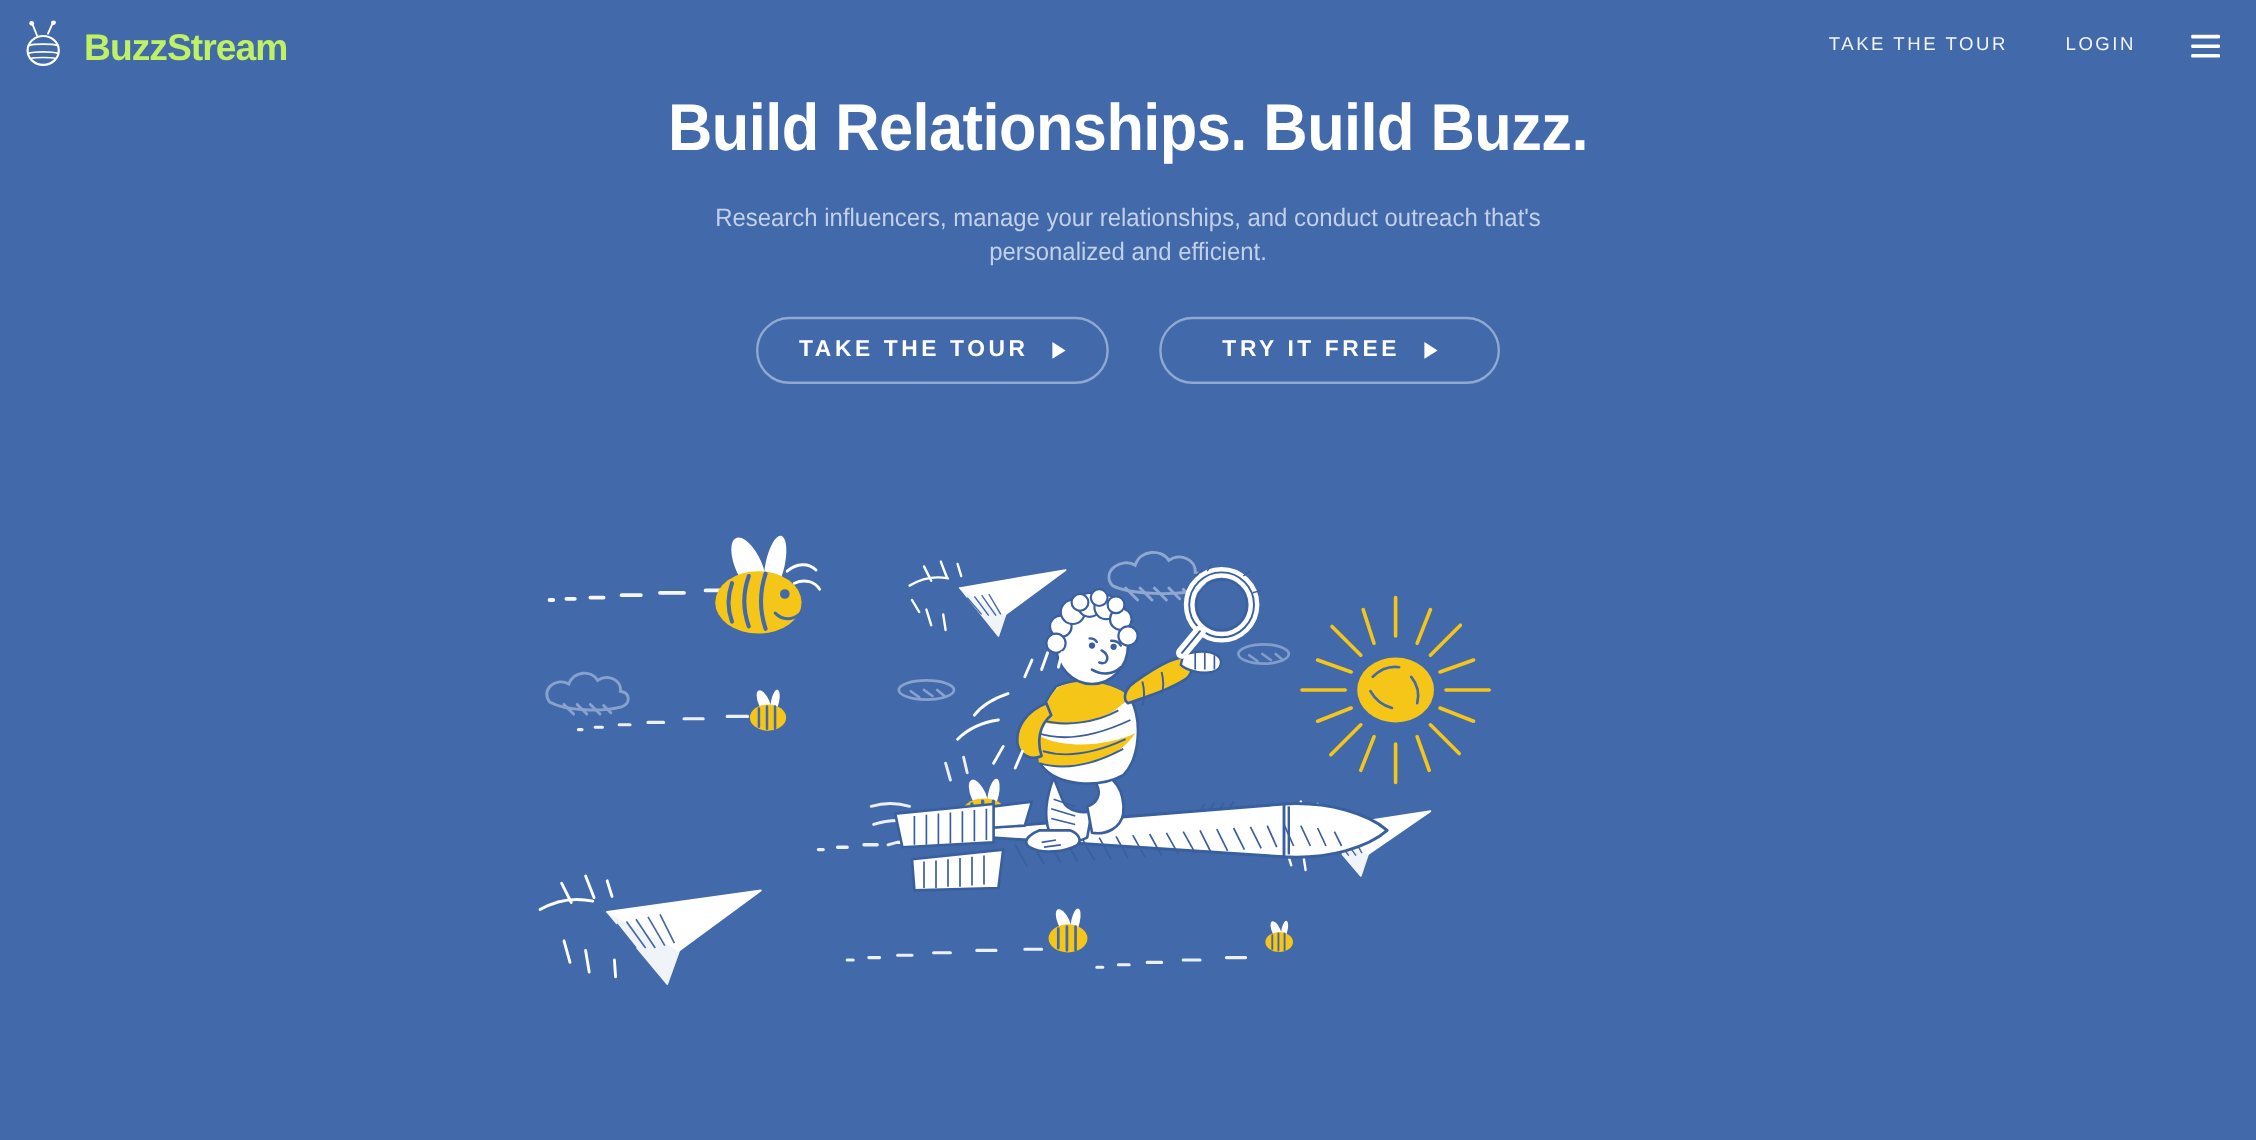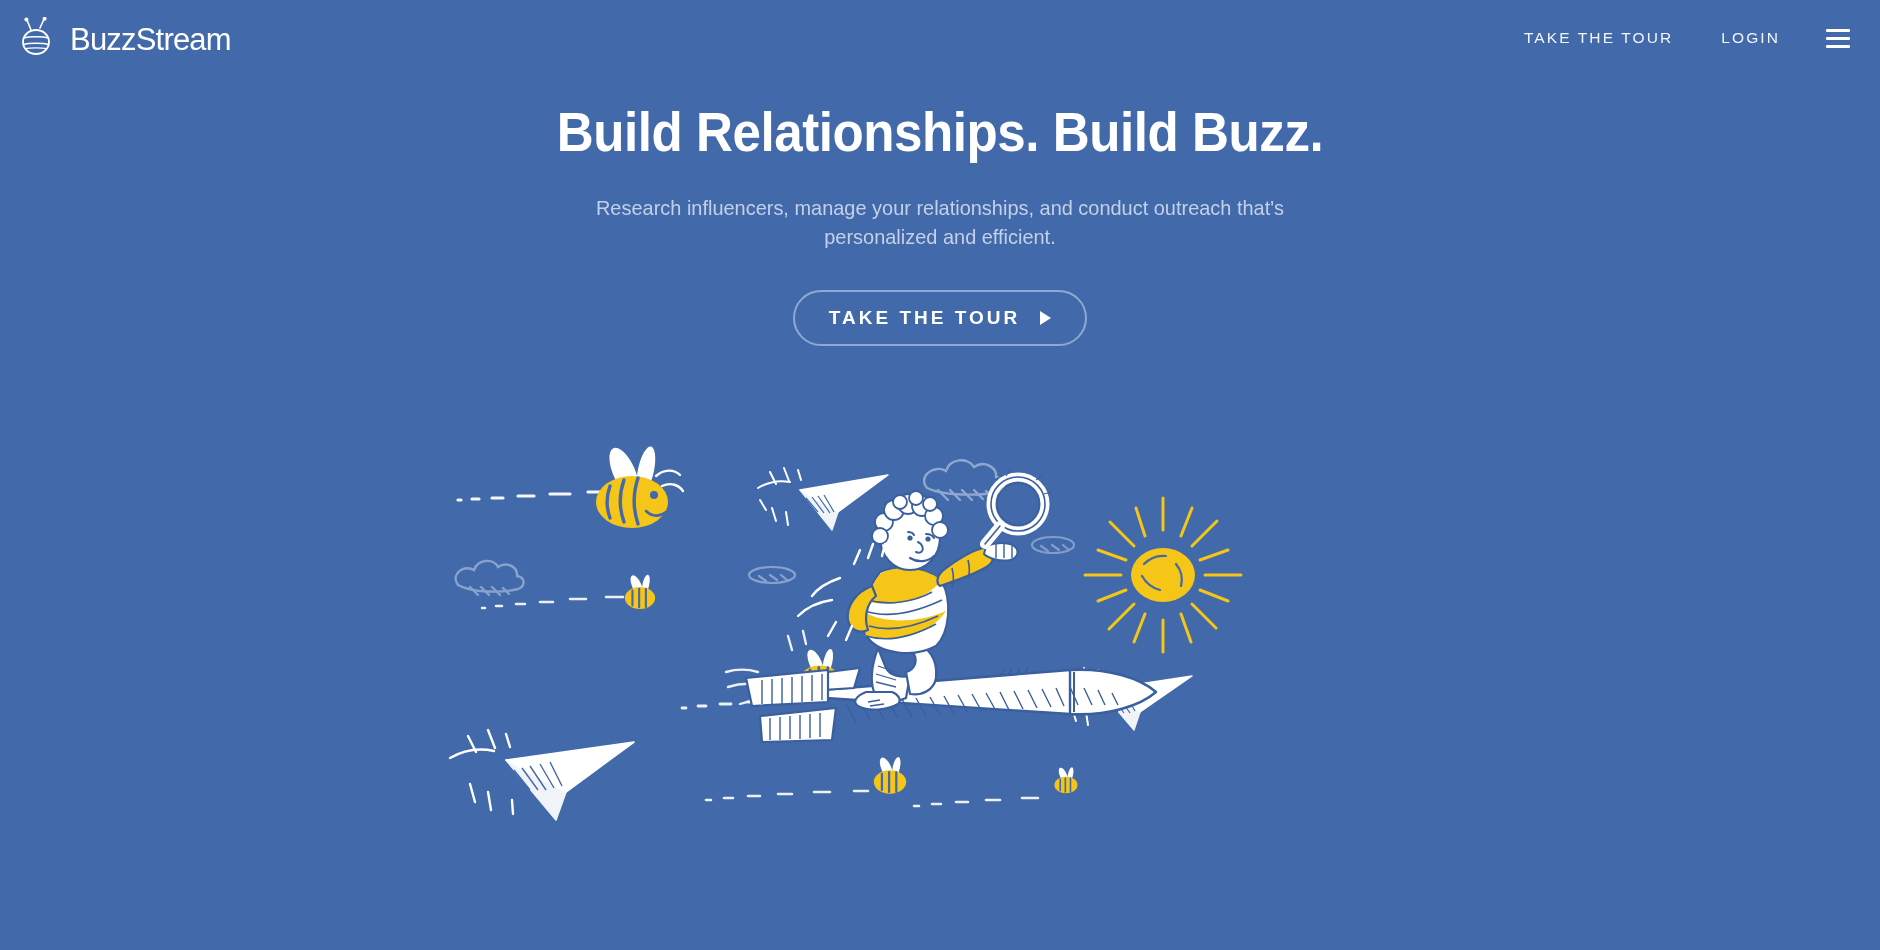--- a/index.html
+++ b/index.html
@@ -41,23 +41,23 @@
     display: flex;
     align-items: center;
     gap: 8px;
     text-decoration: none;
     margin-top: 2px;
   }
 
   .brand-mark { display: block; }
 
   .brand-name {
-    color: #ffffff;
+    color: #bef264;
     font-size: 31px;
-    font-weight: normal;
+    font-weight: bold;
     letter-spacing: -0.8px;
     font-family: "Liberation Sans", sans-serif;
     line-height: 1;
   }
 
   .main-nav {
     display: flex;
     align-items: center;
     gap: 0px;
   }
@@ -91,21 +91,21 @@
     background: #ffffff;
     border-radius: 1px;
   }
 
   
   .hero {
     position: absolute;
     top: 0; left: 0;
     width: 1880px;
     text-align: center;
-    padding-top: 102px;
+    padding-top: 76px;
   }
 
   .hero-title {
     color: #ffffff;
     font-size: 55px;
     font-weight: bold;
     letter-spacing: -0.5px;
     line-height: 1.1;
     transform: scaleX(0.93);
     font-family: "Liberation Sans", sans-serif;
@@ -207,20 +207,24 @@
 
   <section class="hero">
     <h1 class="hero-title">Build Relationships. Build Buzz.</h1>
     <p class="hero-subtitle">Research influencers, manage your relationships, and conduct outreach that's personalized and efficient.</p>
 
     <div class="hero-actions">
       <a class="btn" href="#">
         <span>TAKE THE TOUR</span>
         <span class="play"></span>
       </a>
+      <a class="btn" href="#">
+        <span>TRY IT FREE</span>
+        <span class="play"></span>
+      </a>
     </div>
   </section>
 
   <div class="hero-illustration">
     <svg viewBox="0 0 1000 440" xmlns="http://www.w3.org/2000/svg" aria-hidden="true">
       <defs>
         <g id="bee-wings">
           <ellipse cx="-6" cy="-16" rx="7" ry="16" fill="#ffffff" transform="rotate(-22 -6 -16)"></ellipse>
           <ellipse cx="9" cy="-17" rx="5" ry="15" fill="#ffffff" transform="rotate(10 9 -17)"></ellipse>
         </g>

